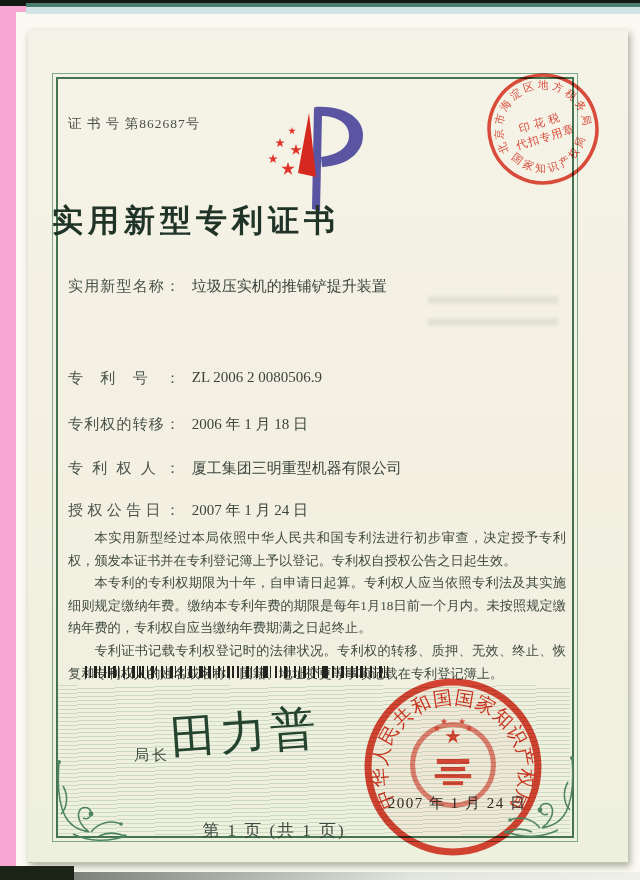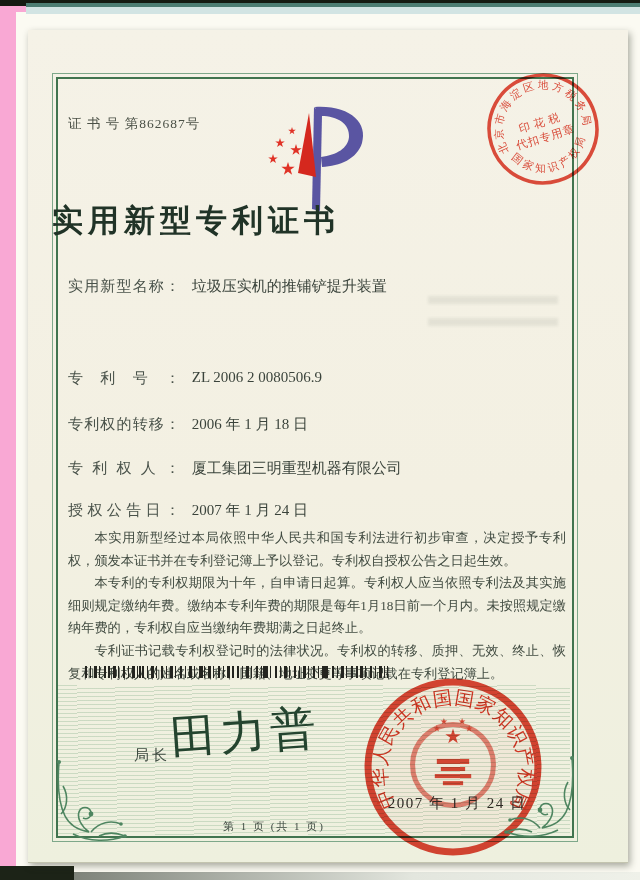--- a/index.html
+++ b/index.html
@@ -53,21 +53,21 @@
 
   .signer-label{position:absolute;left:106px;top:716px;font-size:15px;letter-spacing:3px;color:#3d4a40;text-align:center;}
   .signature{position:absolute;left:142px;top:672px;font-size:46px;color:#24442f;
     transform:rotate(-4deg);letter-spacing:4px;}
 
   .seal{position:absolute;left:334px;top:646px;width:182px;height:182px;mix-blend-mode:multiply;}
   .seal-date{position:absolute;left:336px;top:764px;width:186px;text-align:center;
     font-size:15px;letter-spacing:1.5px;color:#2e2a24;z-index:5;}
 
   .footer{position:absolute;left:24px;top:789px;width:444px;text-align:center;
-    font-size:11px;color:#3f4a42;letter-spacing:2px;}
+    font-size:17px;color:#3f4a42;letter-spacing:2px;}
 
   .flourish{position:absolute;width:74px;height:88px;}
   .flourish.bl{left:27px;top:726px;}
   .flourish.br{left:474px;top:722px;transform:scaleX(-1);}
 
   .taxstamp{position:absolute;left:454px;top:38px;width:122px;height:122px;
     transform:rotate(-17deg);mix-blend-mode:multiply;opacity:.92;}
 
   .ghost{position:absolute;left:400px;top:252px;width:130px;height:44px;opacity:.10;
     background:repeating-linear-gradient(0deg,#5a6258 0 8px,transparent 8px 22px);filter:blur(1.5px);}

